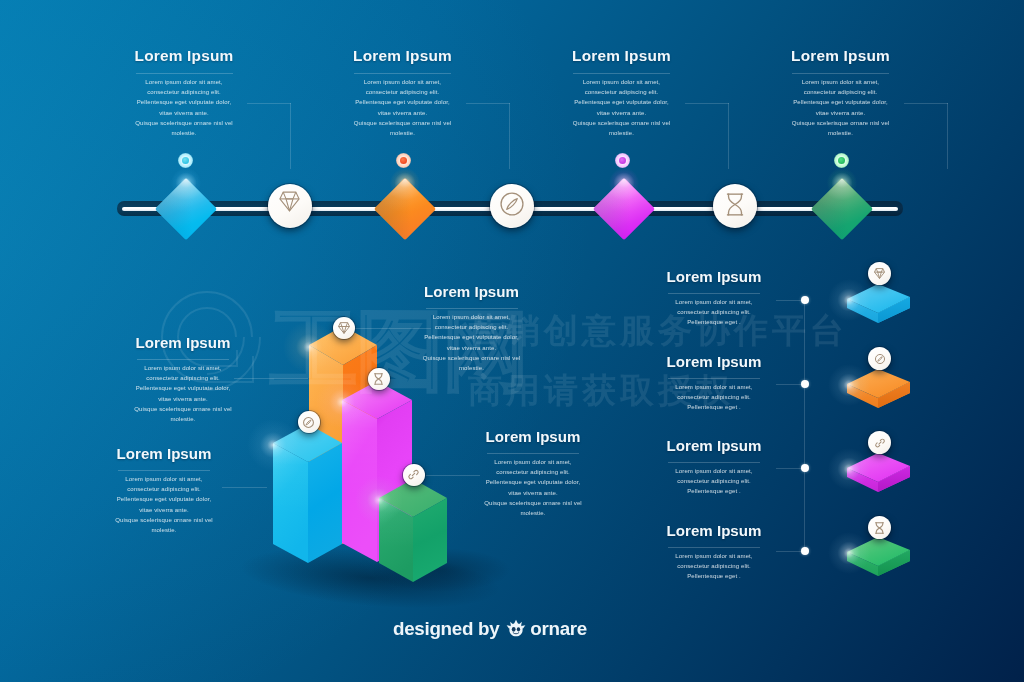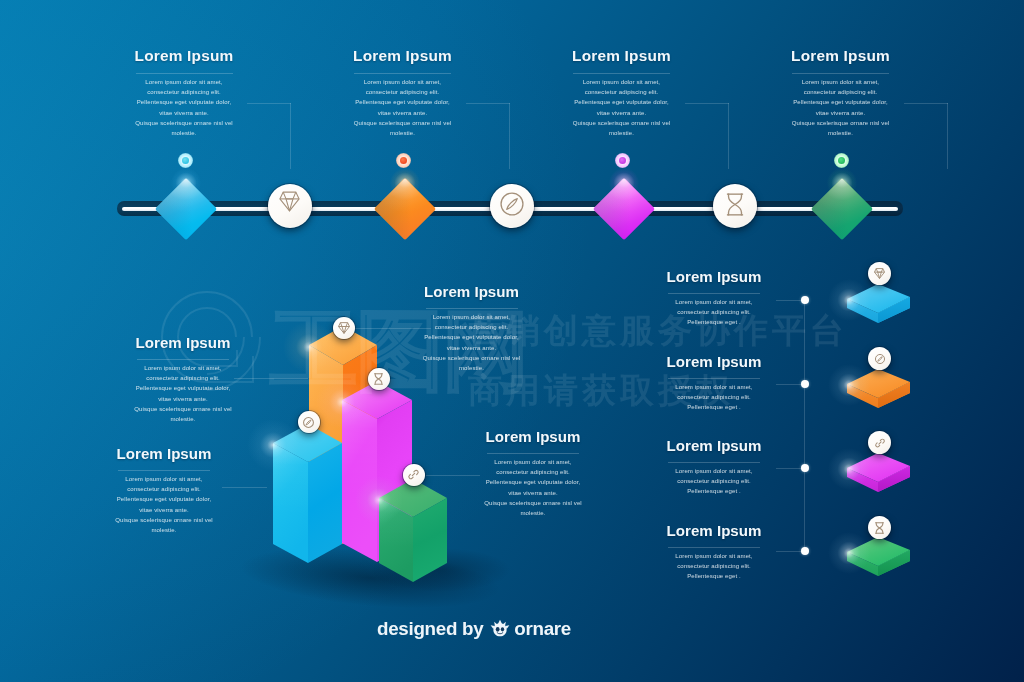--- a/index.html
+++ b/index.html
@@ -61,21 +61,21 @@
   .rt-body{margin-top:3px;font-size:6.05px;line-height:10.2px;color:rgba(255,255,255,.80);letter-spacing:.1px;white-space:pre-line;}
 
   .spinedot{position:absolute;width:8.5px;height:8.5px;border-radius:50%;background:#fff;
      box-shadow:0 0 3px rgba(255,255,255,.45);}
 
   
   #wm{position:absolute;inset:0;pointer-events:none;}
   .wm-text{position:absolute;color:rgba(255,255,255,.085);font-weight:bold;white-space:nowrap;}
 
   
-  #footer{position:absolute;left:0;top:617px;width:948px;text-align:center;
+  #footer{position:absolute;left:16px;top:617px;width:948px;text-align:center;
      font-size:18.8px;font-weight:bold;color:#eef5fa;letter-spacing:-.3px;
      display:flex;align-items:center;justify-content:center;gap:0;}
   .fp-logo{display:inline-block;margin:0 4px 0 7px;position:relative;top:2px;}
 </style>
 </head>
 <body>
 
 <div id="stage">
 
   <div id="timeline">

